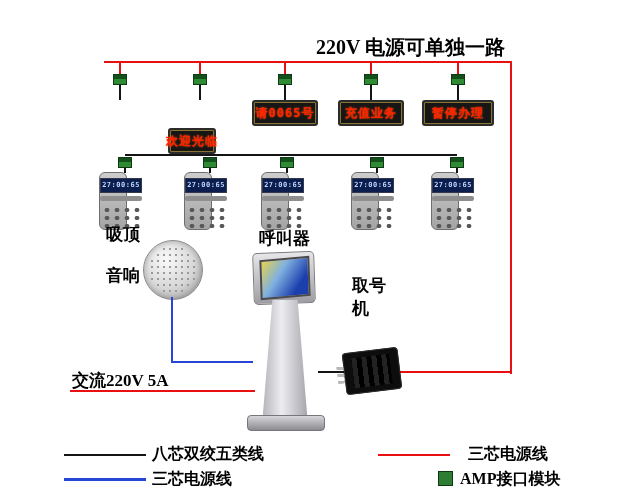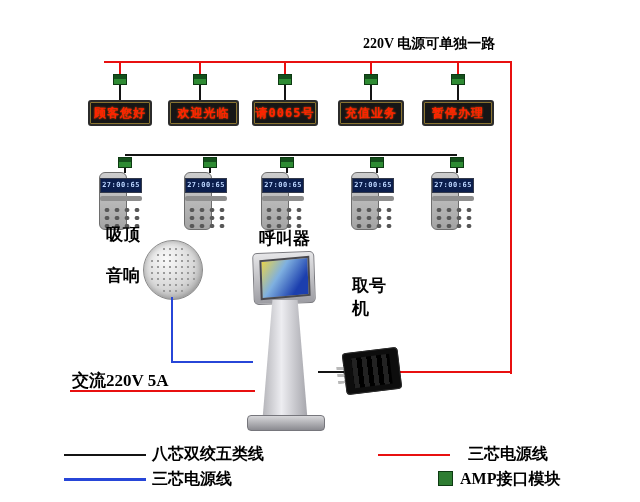--- a/index.html
+++ b/index.html
@@ -53,21 +53,21 @@
   .amp::after{content:"";position:absolute;left:-7px;top:10px;width:7px;height:20px;
        background:repeating-linear-gradient(0deg,#b9b9b9 0 3px,transparent 3px 7px);}
   .legend-square{position:absolute;left:438px;top:471px;width:15px;height:15px;
        background:#2e7d32;border:1px solid #0d3a12;box-sizing:border-box;}
 </style>
 </head>
 <body>
 
 <div class="canvas">
 
-  <div class="lbl" style="left:316px;top:36px;font-size:14px;margin-left:47px;">220V 电源可单独一路</div>
+  <div class="lbl" style="left:316px;top:36px;font-size:20px;">220V 电源可单独一路</div>
 
   <div class="line red" style="left:104px;top:61px;width:408px;height:2px;"></div>
 
   <div class="line red" style="left:510px;top:61px;width:2px;height:313px;"></div>
 
   <div class="line red" style="left:400px;top:371px;width:112px;height:2px;"></div>
 
   <div class="line red" style="left:119px;top:61px;width:2px;height:13px;"></div>
   <div class="line red" style="left:199px;top:61px;width:2px;height:13px;"></div>
   <div class="line red" style="left:284px;top:61px;width:2px;height:13px;"></div>
@@ -79,24 +79,21 @@
   <div class="conn" style="left:278px;top:74px;"></div>
   <div class="conn" style="left:364px;top:74px;"></div>
   <div class="conn" style="left:451px;top:74px;"></div>
 
   <div class="line blk" style="left:119px;top:85px;width:2px;height:15px;"></div>
   <div class="line blk" style="left:199px;top:85px;width:2px;height:15px;"></div>
   <div class="line blk" style="left:284px;top:85px;width:2px;height:15px;"></div>
   <div class="line blk" style="left:370px;top:85px;width:2px;height:15px;"></div>
   <div class="line blk" style="left:457px;top:85px;width:2px;height:15px;"></div>
 
-  <div class="display" style="left:88px;width:64px;">
-    <span>顾客您好</span>
-  </div>
-  <div class="display" style="left:168px;width:71px;">
+  <div class="display" style="left:168px;width:48px;margin-top:28px;">
     <span>欢迎光临</span>
   </div>
   <div class="display" style="left:252px;width:66px;">
     <span>请0065号</span>
   </div>
   <div class="display" style="left:338px;width:66px;">
     <span>充值业务</span>
   </div>
   <div class="display" style="left:422px;width:72px;">
     <span>暂停办理</span>

